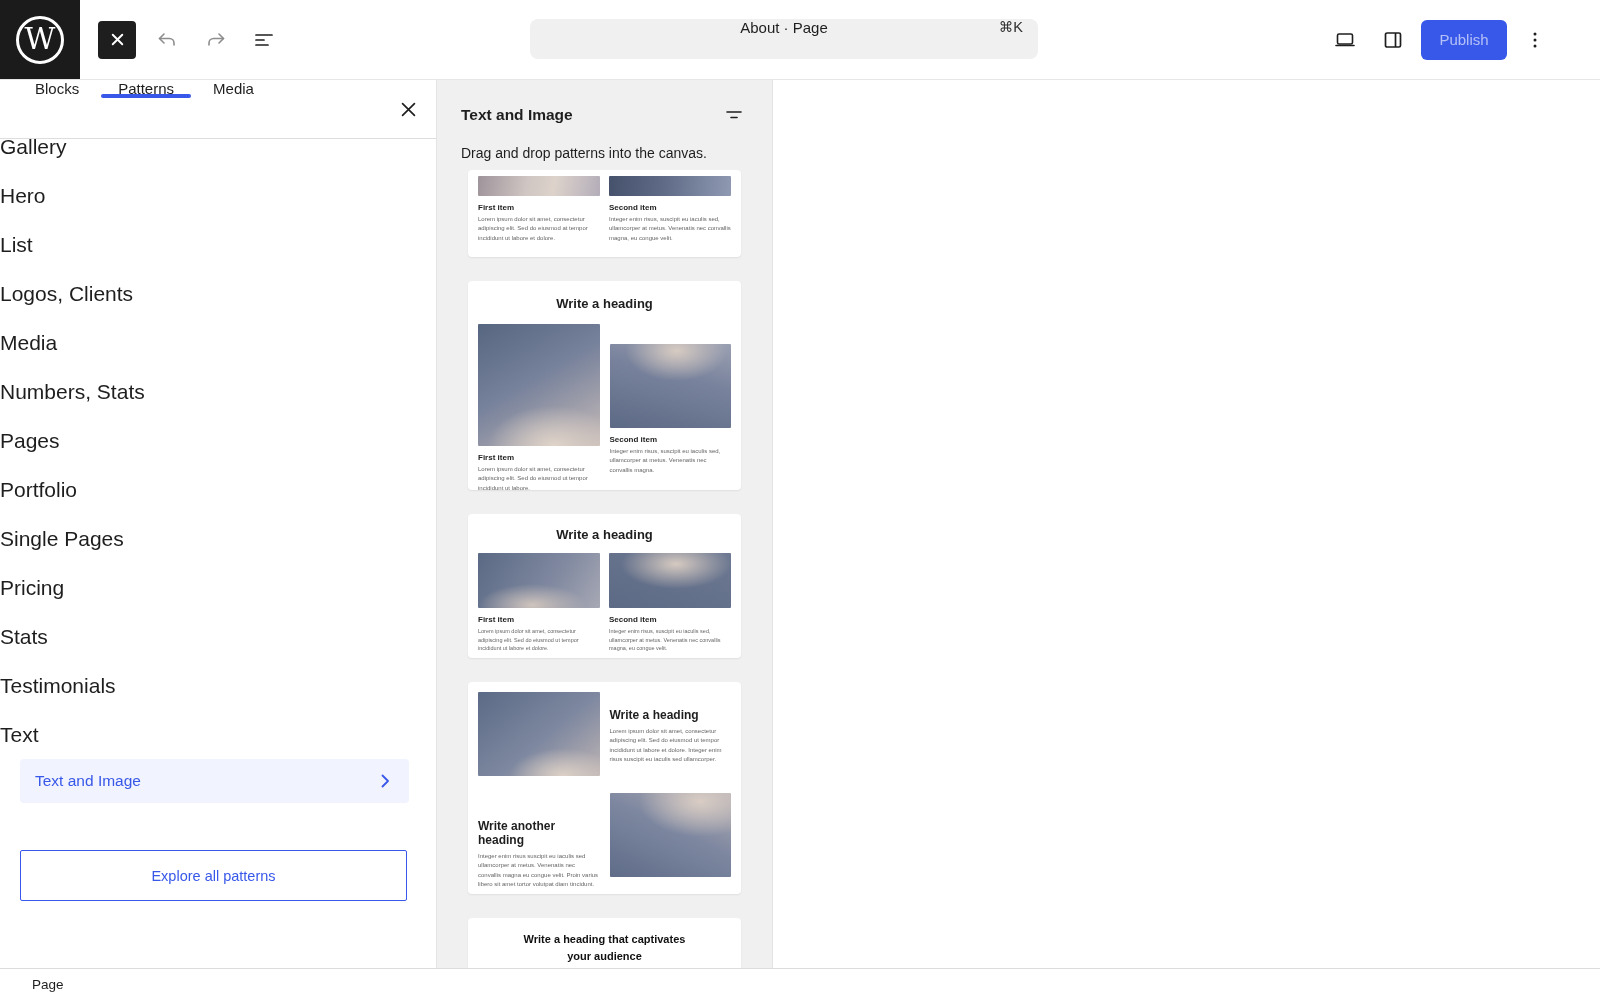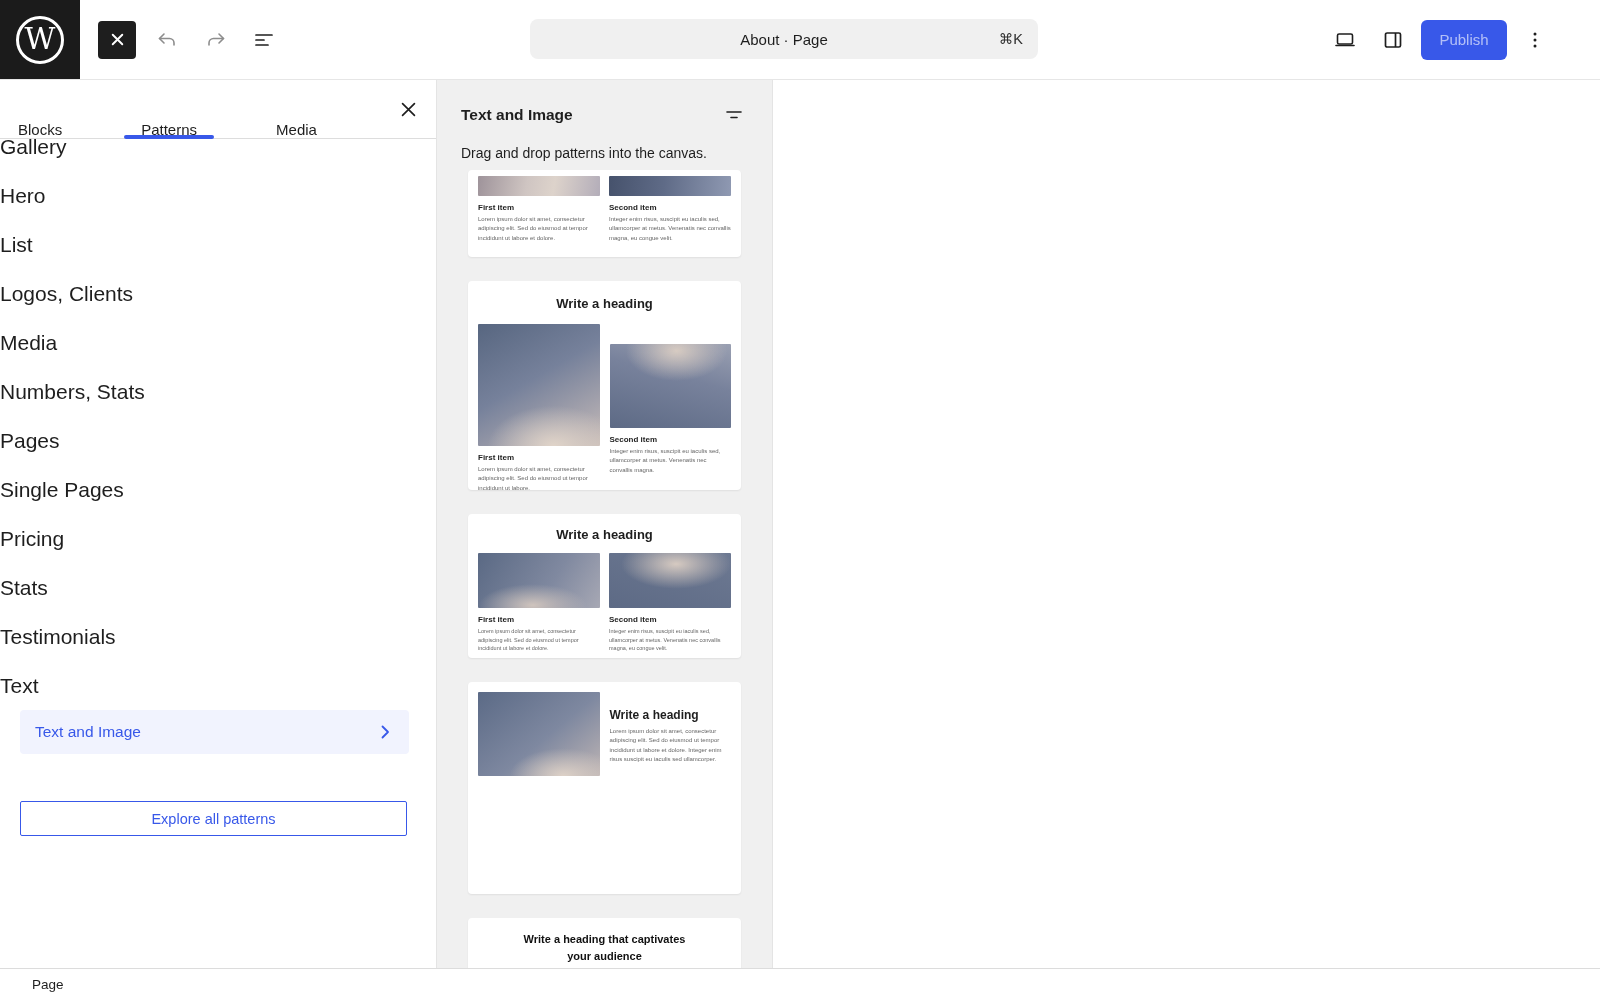--- a/index.html
+++ b/index.html
@@ -13,46 +13,46 @@
   .logo { width:80px; height:100%; background:#1b1b1b; display:flex; align-items:center; justify-content:center; }
   .logo-circle { width:48px; height:48px; border:3px solid #fff; border-radius:50%;
     display:flex; align-items:center; justify-content:center; }
   .logo-w { font-family:"DejaVu Serif", serif; font-size:30px; color:#fff; line-height:1; margin-top:-2px; }
   .btn-close-editor { width:38px; height:38px; margin-left:18px; background:#1e1e1e; border:none;
     border-radius:4px; display:flex; align-items:center; justify-content:center; cursor:pointer; }
   .icon-btn { width:40px; height:40px; border:none; background:transparent; border-radius:4px;
     display:flex; align-items:center; justify-content:center; cursor:pointer; }
   .u-ml11{margin-left:11px;} .u-ml9{margin-left:9px;} .u-ml8{margin-left:8px;}
   .cmd-pill { position:absolute; left:530px; top:19px; width:508px; height:40px; background:#f0f0f0;
-    border-radius:8px; display:flex; align-items:center; justify-content:center; font-size:15px; cursor:pointer; }
+    border-radius:8px; display:flex; align-items:flex-start; justify-content:center; font-size:15px; cursor:pointer; }
   .cmd-shortcut { position:absolute; right:15px; font-size:14.5px; color:#2f2f2f; }
   .topbar-right { position:absolute; right:45px; top:0; height:100%; display:flex; align-items:center; gap:8px; }
   .publish-btn { width:86px; height:40px; background:#3858e9; color:rgba(255,255,255,.62); border:none;
     border-radius:6px; font-size:15px; font-family:inherit; cursor:pointer; }
 
   
   .main { flex:1 1 auto; display:flex; min-height:0; }
 
   
   .sidebar { flex:0 0 437px; background:#fff; border-right:1px solid #e4e4e4; display:flex; flex-direction:column; min-height:0; }
-  .sidebar-tabs { flex:0 0 59px; border-bottom:1px solid #dddddd; display:flex; align-items:flex-end; padding-left:1px;gap:40px; }
+  .sidebar-tabs { flex:0 0 59px; border-bottom:1px solid #dddddd; display:flex; align-items:flex-start; padding-left:18px; }
   .tab { position:relative; display:flex; align-items:center; padding:0 17px; margin-right:5px;
     font-size:15px; color:#1e1e1e; background:transparent; border:none; font-family:inherit; cursor:pointer; }
   .tab.active::after { content:""; position:absolute; left:0; right:0; bottom:-1px; height:4px;
     background:#3858e9; border-radius:2px; }
   .tabs-close { margin-left:auto; align-self:center; margin-right:12px; width:32px; height:32px;
     background:transparent; border:none; display:flex; align-items:center; justify-content:center; cursor:pointer; }
   .sidebar-scroll { flex:1 1 auto; overflow:hidden; position:relative; }
   .cat-list { margin-top:-17px; }
   .category-item { height:49px; display:flex; align-items:center; font-size:21px;
     color:#1e1e1e; cursor:pointer; }
   .category-selected { margin:0 27px 0 20px; height:44px; border-radius:4px; background:#f1f3fe;
     color:#3858e9; display:flex; align-items:center; justify-content:space-between;
     padding:0 14px 0 15px; font-size:15.5px; cursor:pointer; }
-  .explore-btn { display:block; margin:47px 29px 0 20px; height:35px; width:calc(100% - 49px);
+  .explore-btn { display:block; margin:47px 29px 0 20px; height:51px; width:calc(100% - 49px);
     background:#fff; border:1px solid #3858e9; border-radius:2px; color:#3858e9; font-size:14.5px;
     font-weight:500; font-family:inherit; cursor:pointer; }
 
   
   .panel { flex:0 0 335px; background:#f0f0f0; display:flex; flex-direction:column; min-height:0; }
   .panel-header { padding:21px 24px 0 24px; }
   .panel-title-row { display:flex; align-items:center; justify-content:space-between; }
   .panel-title { font-size:15.5px; font-weight:700; }
   .filter-btn { width:28px; height:28px; border:none; background:transparent; display:flex;
     align-items:center; justify-content:center; cursor:pointer; }
@@ -207,20 +207,21 @@
 
       <div class="sidebar-scroll">
         <div class="cat-list">
           <div class="category-item">Gallery</div>
           <div class="category-item">Hero</div>
           <div class="category-item">List</div>
           <div class="category-item">Logos, Clients</div>
           <div class="category-item">Media</div>
           <div class="category-item">Numbers, Stats</div>
           <div class="category-item">Pages</div>
+          <div class="category-item">Portfolio</div>
           <div class="category-item">Single Pages</div>
           <div class="category-item">Pricing</div>
           <div class="category-item">Stats</div>
           <div class="category-item">Testimonials</div>
           <div class="category-item">Text</div>
 
           <div class="category-selected">
             <span>Text and Image</span>
             <svg width="20" height="20" viewBox="0 0 20 20" fill="none">
               <path d="M7.5 4.5 L13 10 L7.5 15.5" stroke="#3858e9" stroke-width="1.8" stroke-linecap="round" stroke-linejoin="round"></path>
@@ -294,20 +295,27 @@
         </div>
 
         <div class="card card-p4">
           <div class="row">
             <div class="img g-d"></div>
             <div class="txt">
               <div class="med-h">Write a heading</div>
               <div class="mini-t">Lorem ipsum dolor sit amet, consectetur adipiscing elit. Sed do eiusmod ut tempor incididunt ut labore et dolore. Integer enim risus suscipit eu iaculis sed ullamcorper.</div>
             </div>
           </div>
+          <div class="row row2">
+            <div class="txt txt2">
+              <div class="med-h">Write another heading</div>
+              <div class="mini-t">Integer enim risus suscipit eu iaculis sed ullamcorper at metus. Venenatis nec convallis magna eu congue velit. Proin varius libero sit amet tortor volutpat diam tincidunt.</div>
+            </div>
+            <div class="img g-e"></div>
+          </div>
         </div>
 
         <div class="card card-p5">
           <div class="c5-h">Write a heading that captivates your audience</div>
         </div>
 
       </div>
     </div>
 
     <div class="canvas"></div>

